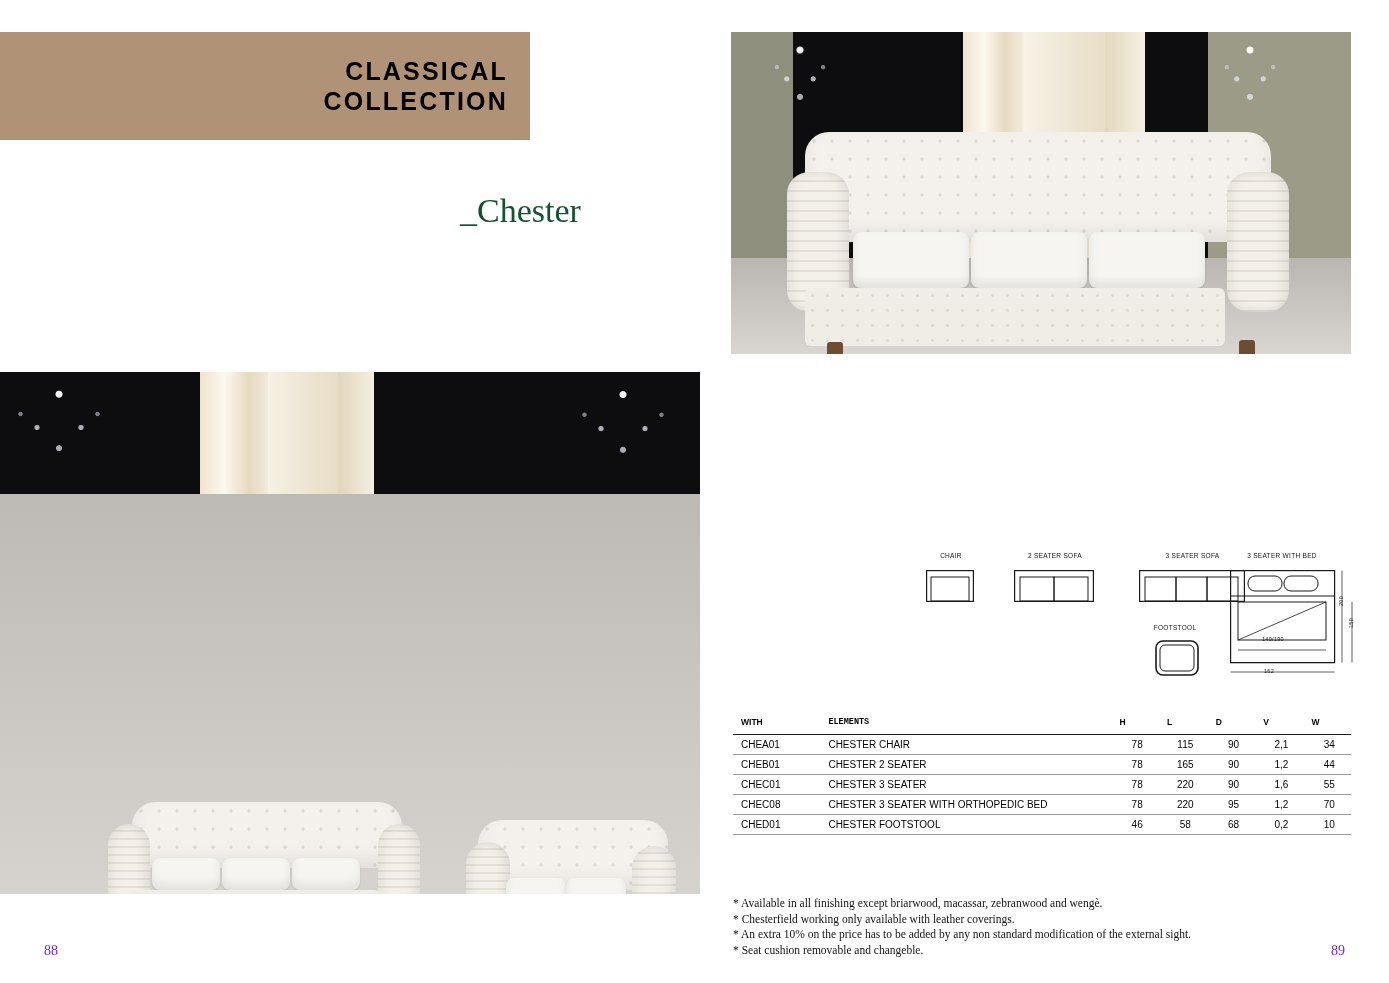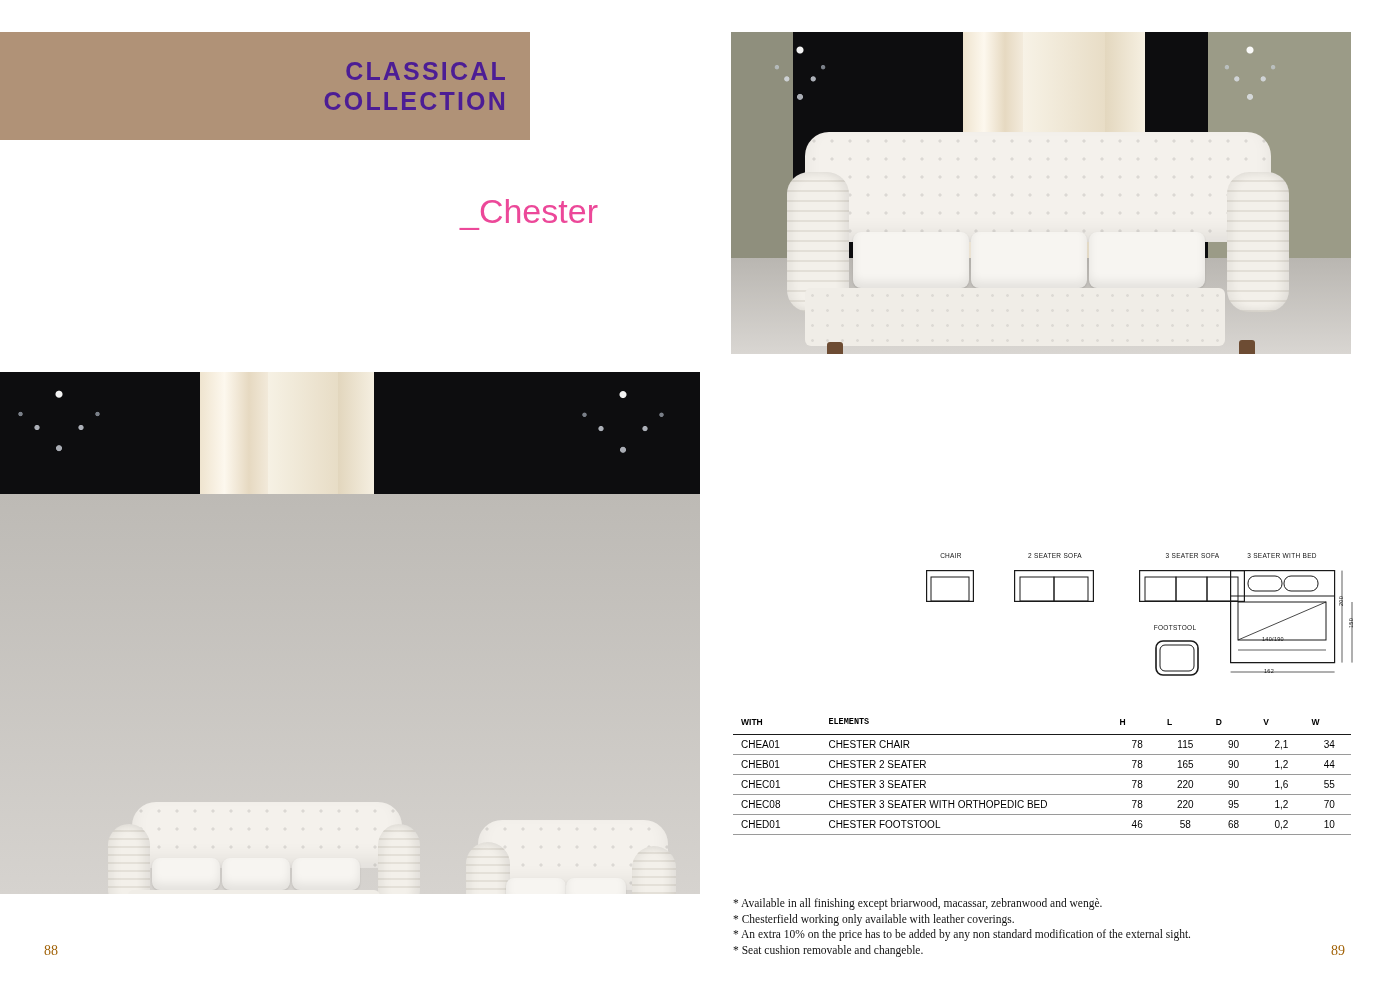--- a/index.html
+++ b/index.html
@@ -19,35 +19,35 @@
   .banner {
     position: absolute;
     left: 0; top: 32px;
     width: 530px; height: 108px;
     background: #b09277;
     display: flex;
     align-items: center;
     justify-content: flex-end;
   }
   .banner-text {
-    color: #4c1d95;
+    color: #000000;
     font-family: "Liberation Sans", sans-serif;
     font-weight: bold;
     font-size: 25px;
     letter-spacing: 2.2px;
     line-height: 30px;
     text-align: right;
     padding-right: 22px;
   }
   .model-title {
     position: absolute;
     left: 460px; top: 192px;
-    font-family: Liberation Sans, sans-serif;
+    font-family: Liberation Serif, serif;
     font-size: 34px;
-    color: #ec4899;
+    color: #14532d;
     letter-spacing: 0px;
   }
 
   
   .photo {
     position: absolute;
     overflow: hidden;
   }
   .photo-room-left {
     left: 0; top: 372px;
@@ -155,21 +155,21 @@
     color:#111;
     line-height:15.5px;
   }
 
   
   .pageno {
     position:absolute;
     bottom:24px;
     font-family:"Liberation Serif", serif;
     font-size:14px;
-    color:#a16207;
+    color:#6d28d9;
   }
   .pageno.left { left:44px; }
   .pageno.right { right:44px; }
 </style>
 </head>
 <body>
 
 <div class="banner">
   <div class="banner-text">
     <div>CLASSICAL</div>

